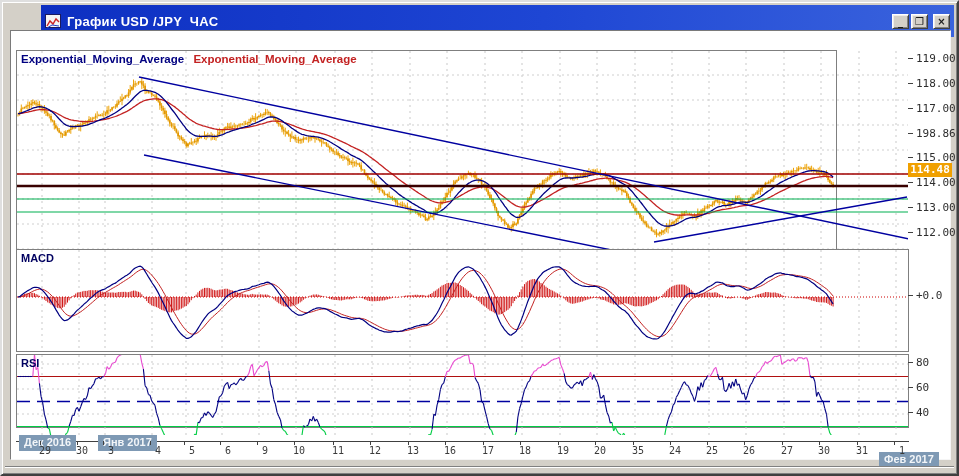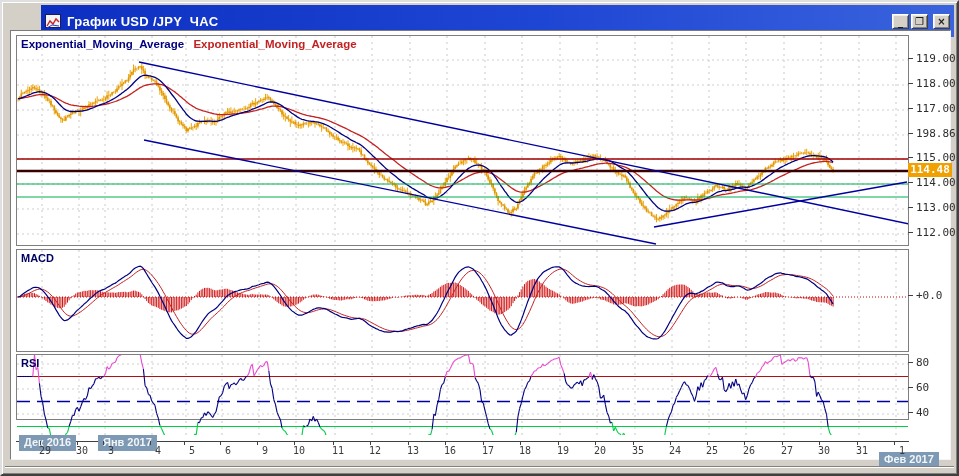--- a/index.html
+++ b/index.html
@@ -24,23 +24,23 @@
     box-shadow:inset 1px 1px 0 #f0ede8, inset -1px -1px 0 #808080;
     font-family:"DejaVu Sans",sans-serif;font-size:10px;font-weight:bold;color:#1a1a1a;
     line-height:11px;text-align:center;padding:0;margin:0;cursor:default;
   }
   .wbtn.close{margin-left:3px;}
   .chart-region{
     position:absolute;left:8px;top:28px;width:941px;height:430px;background:#ffffff;
     border:1px solid;border-color:#7a7a7a #f5f5f5 #f5f5f5 #7a7a7a;
   }
   .panel{position:absolute;background:#ffffff;border:1px solid #7f7f7f;}
-  #main-panel{left:5px;top:4px;width:893px;height:211px;padding-left:45px;}
+  #main-panel{left:5px;top:19px;width:821px;height:211px;padding-left:45px;}
   #macd-panel{left:5px;top:218px;width:893px;height:103px;}
-  #rsi-panel{left:5px;top:323px;width:893px;height:66px;text-align:center;}
+  #rsi-panel{left:5px;top:323px;width:893px;height:74px;text-align:center;}
   .panel svg{position:absolute;left:0;top:0;}
   .ema-labels{position:absolute;left:4px;top:2px;font-size:11.5px;font-weight:bold;white-space:nowrap;}
   .ema-labels span{margin-right:6px;}
   .plabel{position:absolute;left:4px;top:2px;font-size:11px;font-weight:bold;color:#000060;}
   .axis-num{
     position:absolute;font-family:"DejaVu Sans Mono",monospace;font-size:11px;color:#2e2e2e;
     white-space:nowrap;
   }
   .tickmark{position:absolute;background:#404040;}
   #cur-price{

